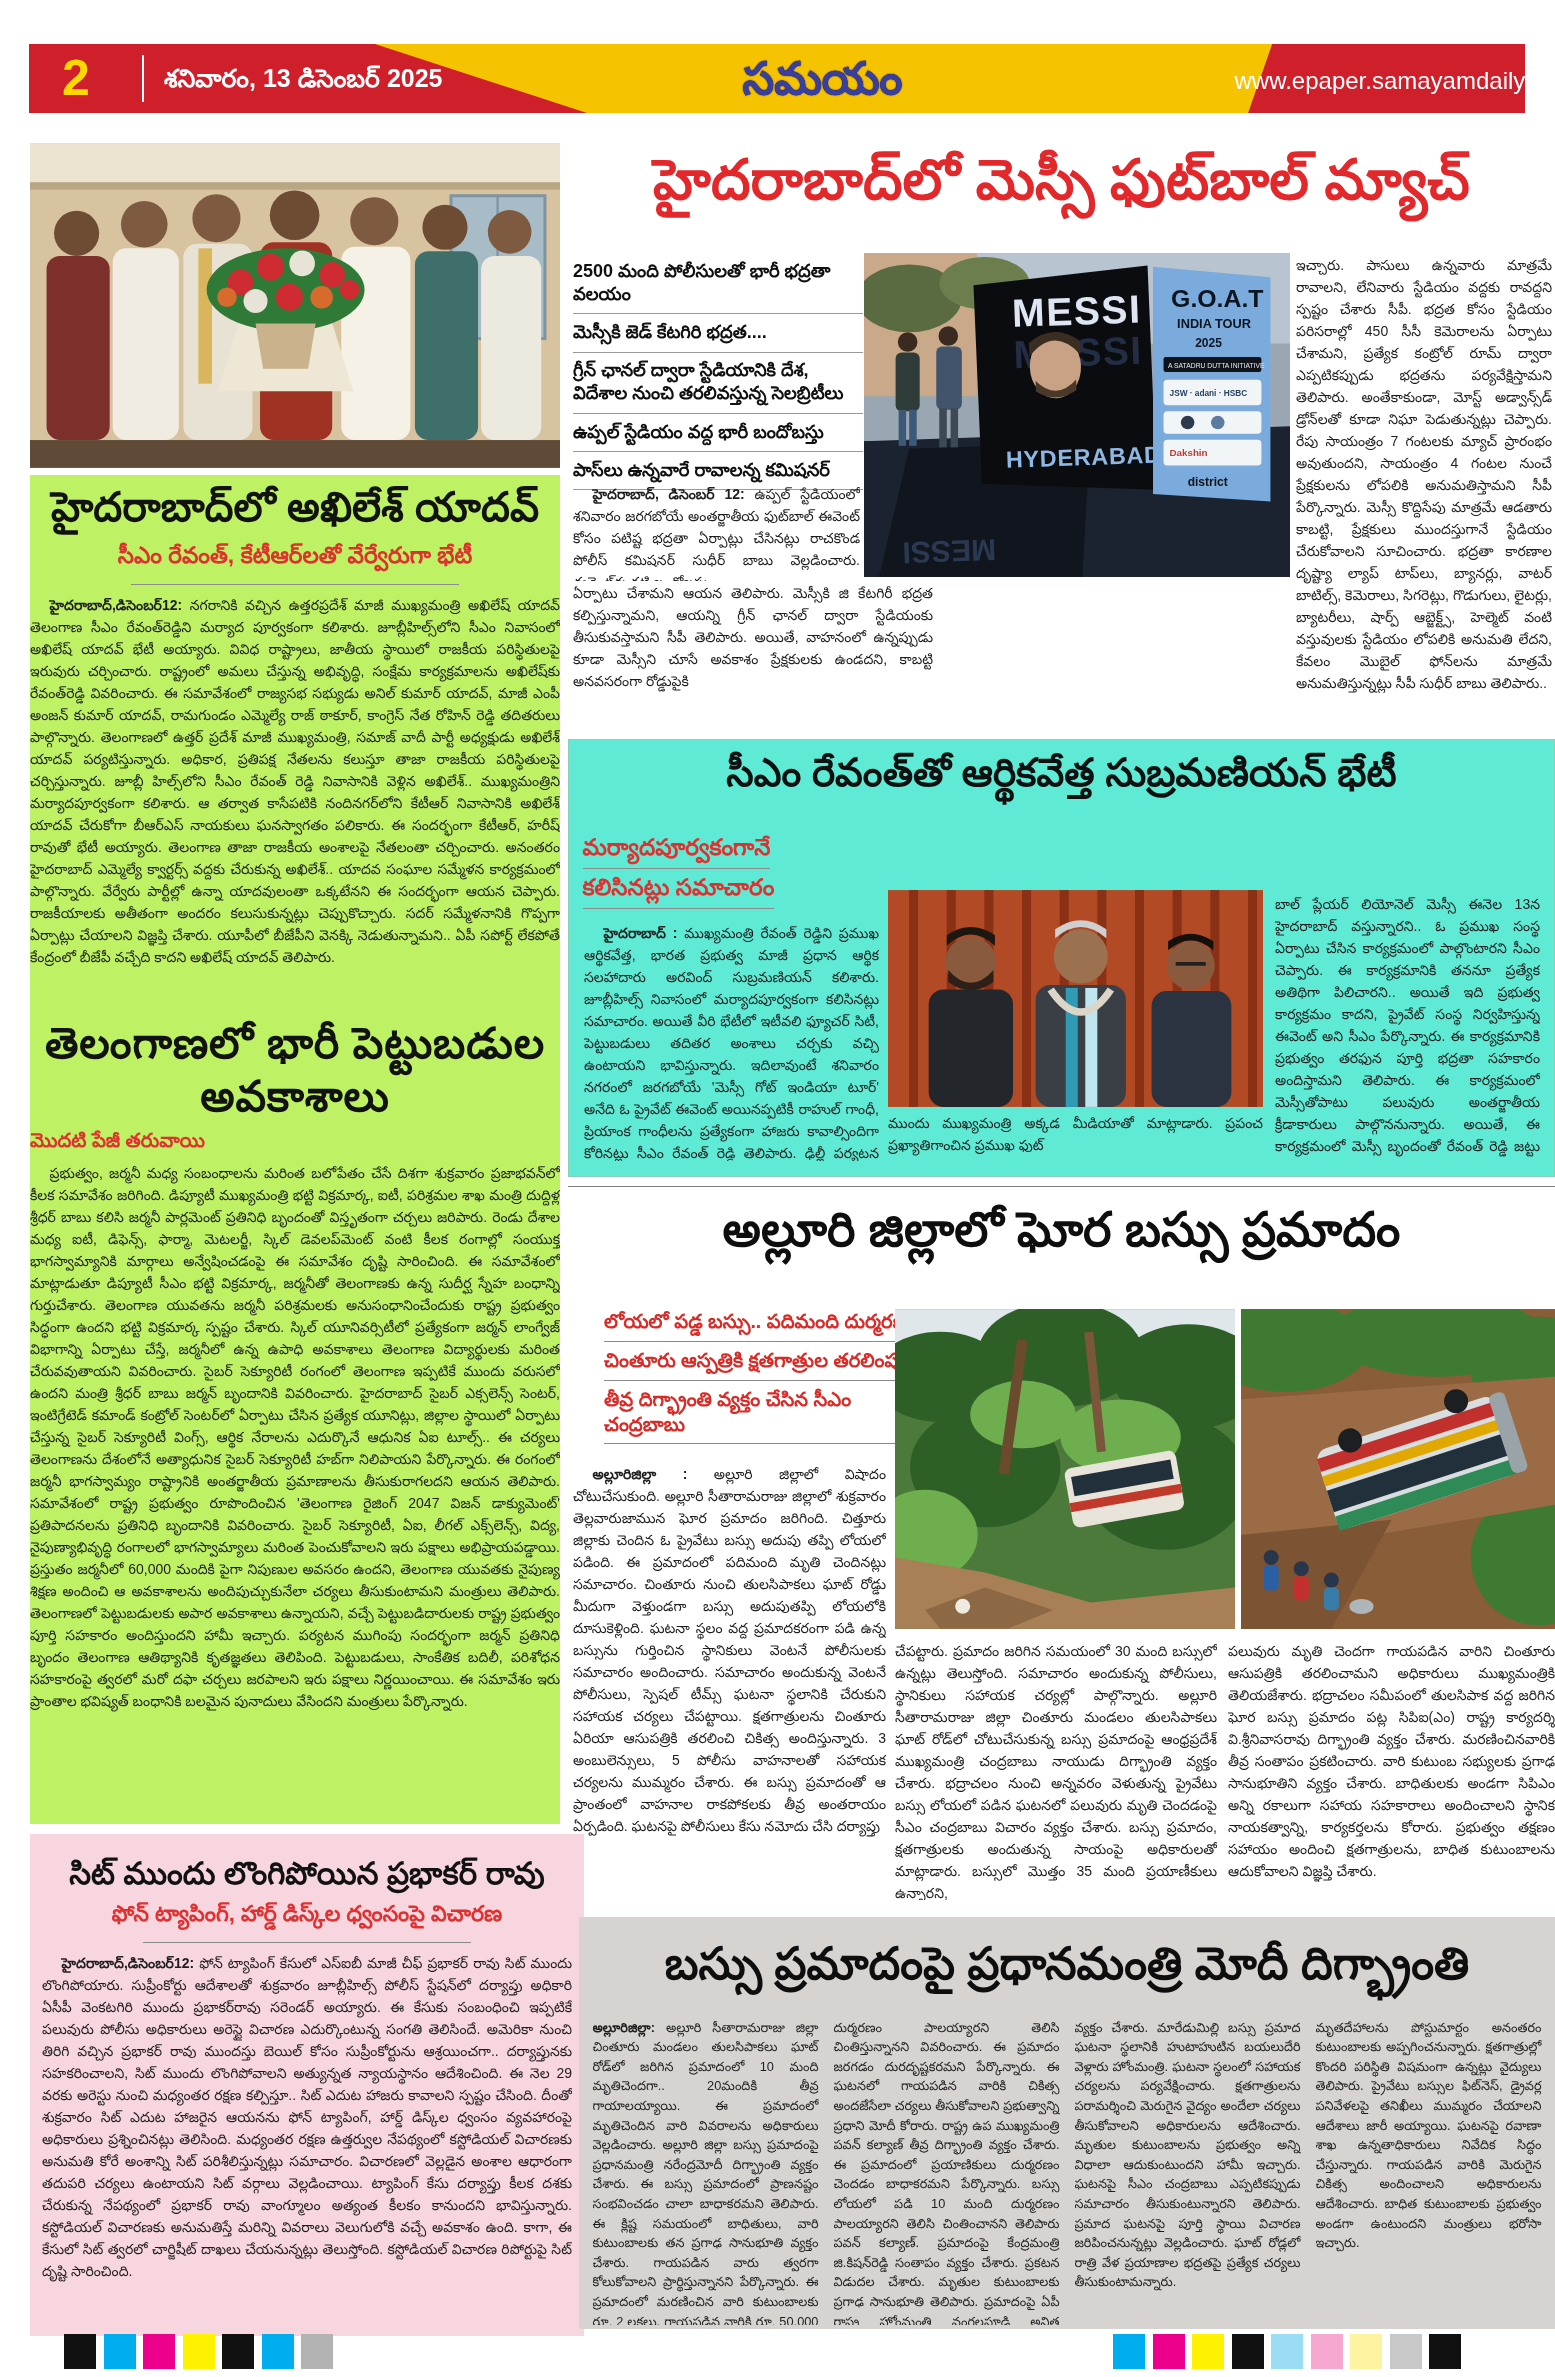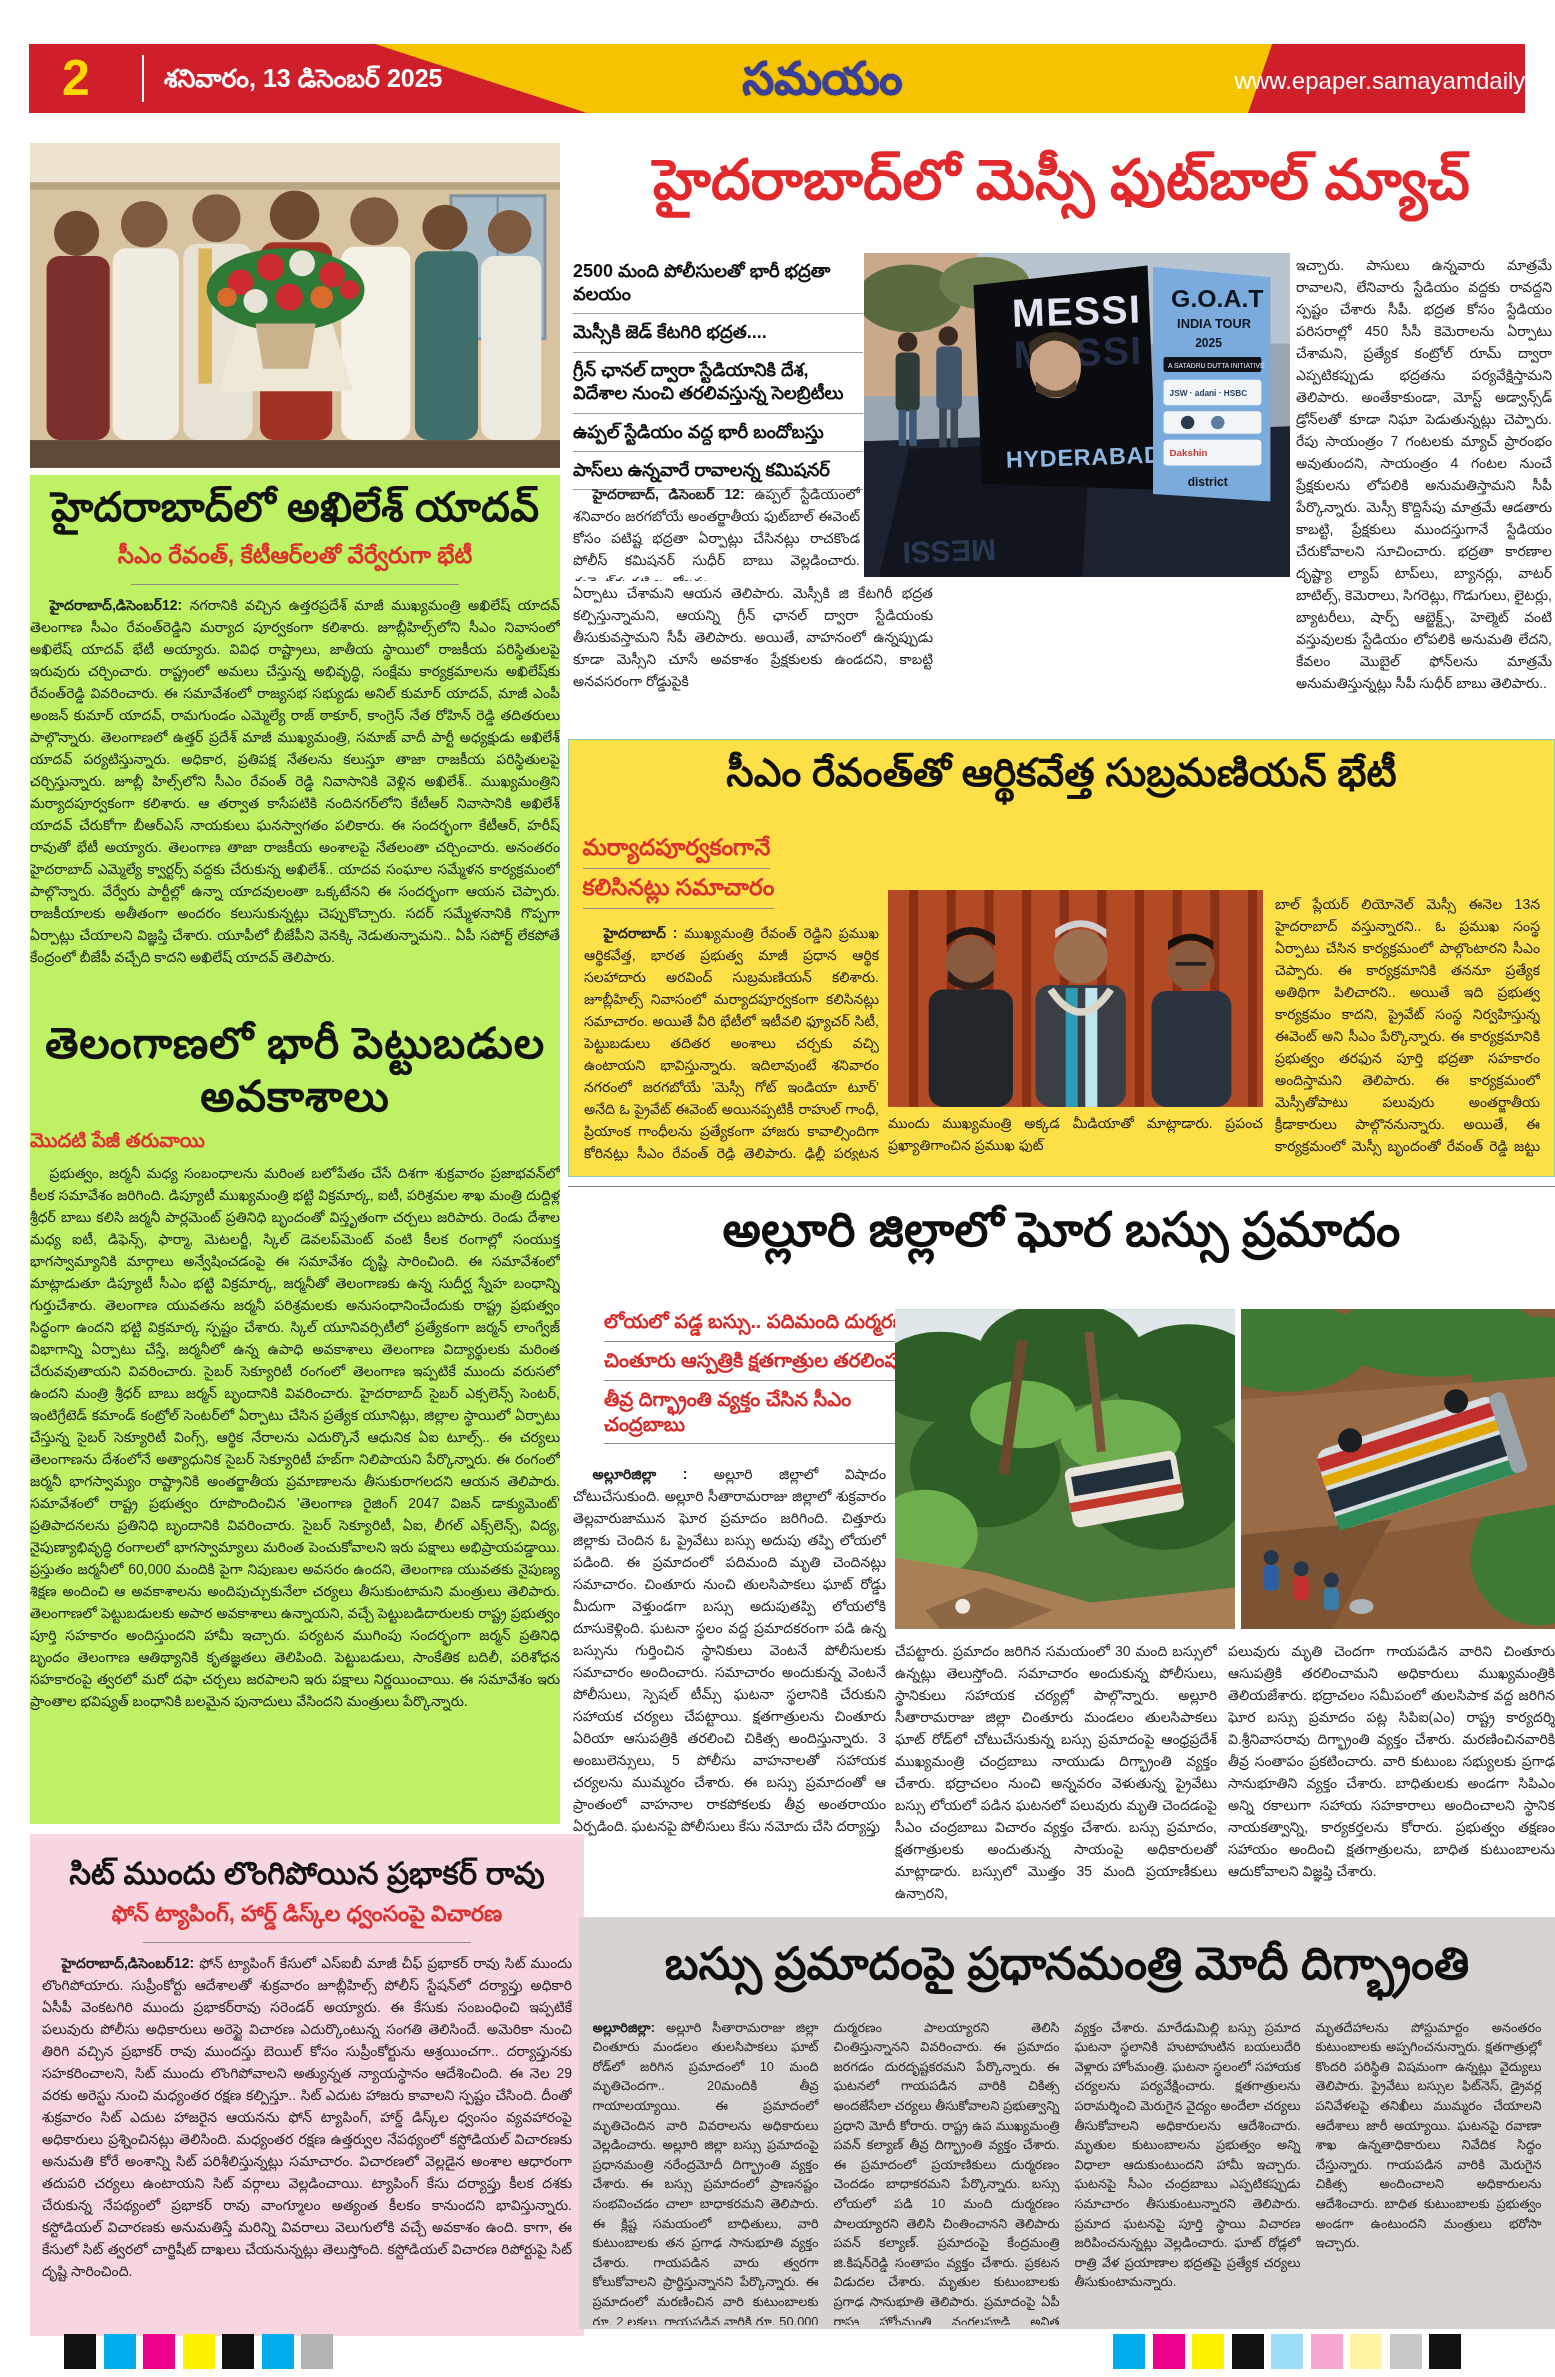--- a/index.html
+++ b/index.html
@@ -45,21 +45,21 @@
   #messi-bullets{left:573px;top:253px;width:290px;}
   .m-bullet{font-size:18px;line-height:23px;font-weight:bold;color:#101010;padding:6.8px 0 7.5px 0;
             border-bottom:0.8px solid #9a9a9a;}
   .m-bullet:last-child{border-bottom:0.8px solid #9a9a9a;}
   #messi-photo{left:864px;top:253px;width:426px;height:324px;}
   #messi-c1a{left:573px;top:483px;width:287px;height:98px;}
   #messi-c1b{left:573px;top:582px;width:360px;height:144px;}
   #messi-c2{left:943px;top:582px;width:343px;height:144px;}
   #messi-c3{left:1296px;top:254px;width:256px;height:472px;}
   
-  #subbox{left:568px;top:739px;width:987px;height:438px;background:#fde047;border:1.5px solid #8fcdb9;box-sizing:border-box;}
+  #subbox{left:568px;top:739px;width:987px;height:438px;background:#5eead4;border:1.5px solid #8fcdb9;box-sizing:border-box;}
   #sub-hl{position:absolute;left:0;top:10.5px;width:100%;text-align:center;font-size:39px;font-weight:bold;color:#101010;}
   #sub-sub{position:absolute;left:13.5px;top:89px;width:286px;font-size:23px;line-height:36px;font-weight:bold;color:#e03131;}
   #sub-sub .u{border-bottom:0.8px solid #8b8b8b;display:inline-block;padding-bottom:3px;}
   #sub-c1{position:absolute;left:15px;top:182px;width:295px;height:239px;}
   #sub-photo{position:absolute;left:319px;top:150px;width:375px;height:217px;}
   #sub-cap{position:absolute;left:319px;top:372px;width:375px;height:50px;}
   #sub-c2{position:absolute;left:706px;top:153px;width:265px;height:268px;}
   #rule1{left:568px;top:1186px;width:987px;height:0.8px;background:#7d7d7d;}
   
   #bus-hl{left:568px;top:1202px;width:987px;text-align:center;font-size:48px;font-weight:bold;color:#0e0e0e;}

